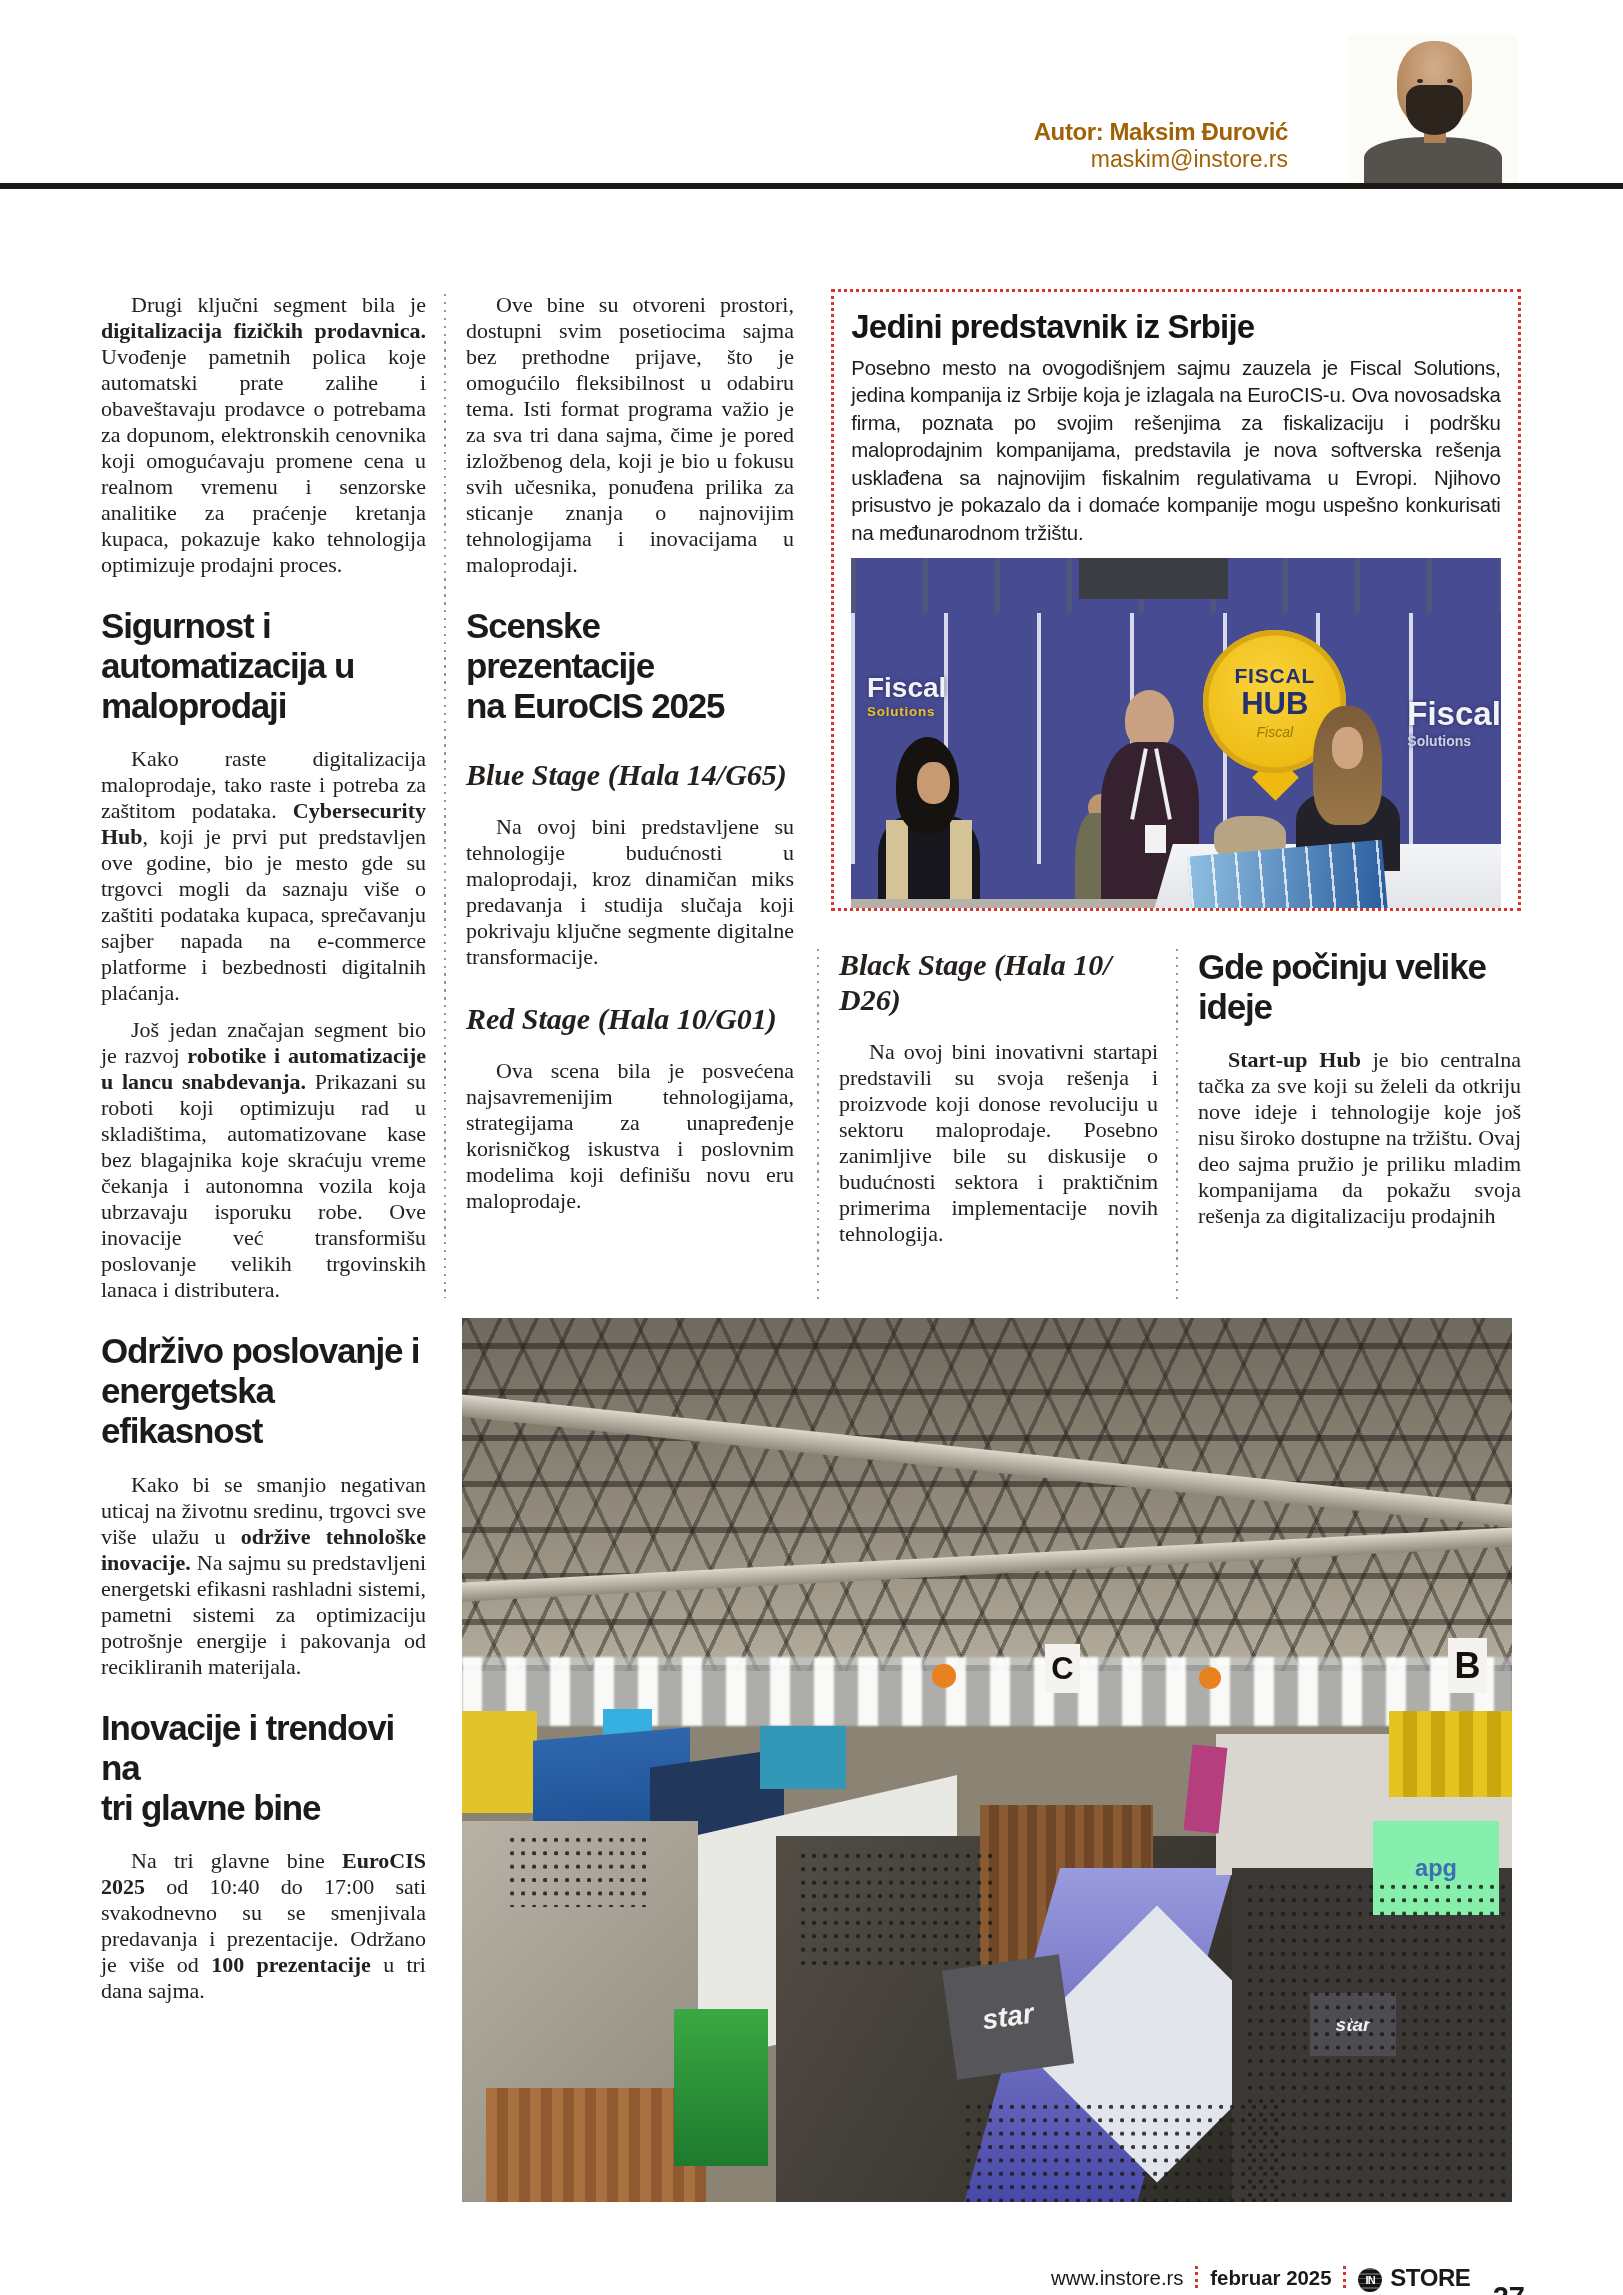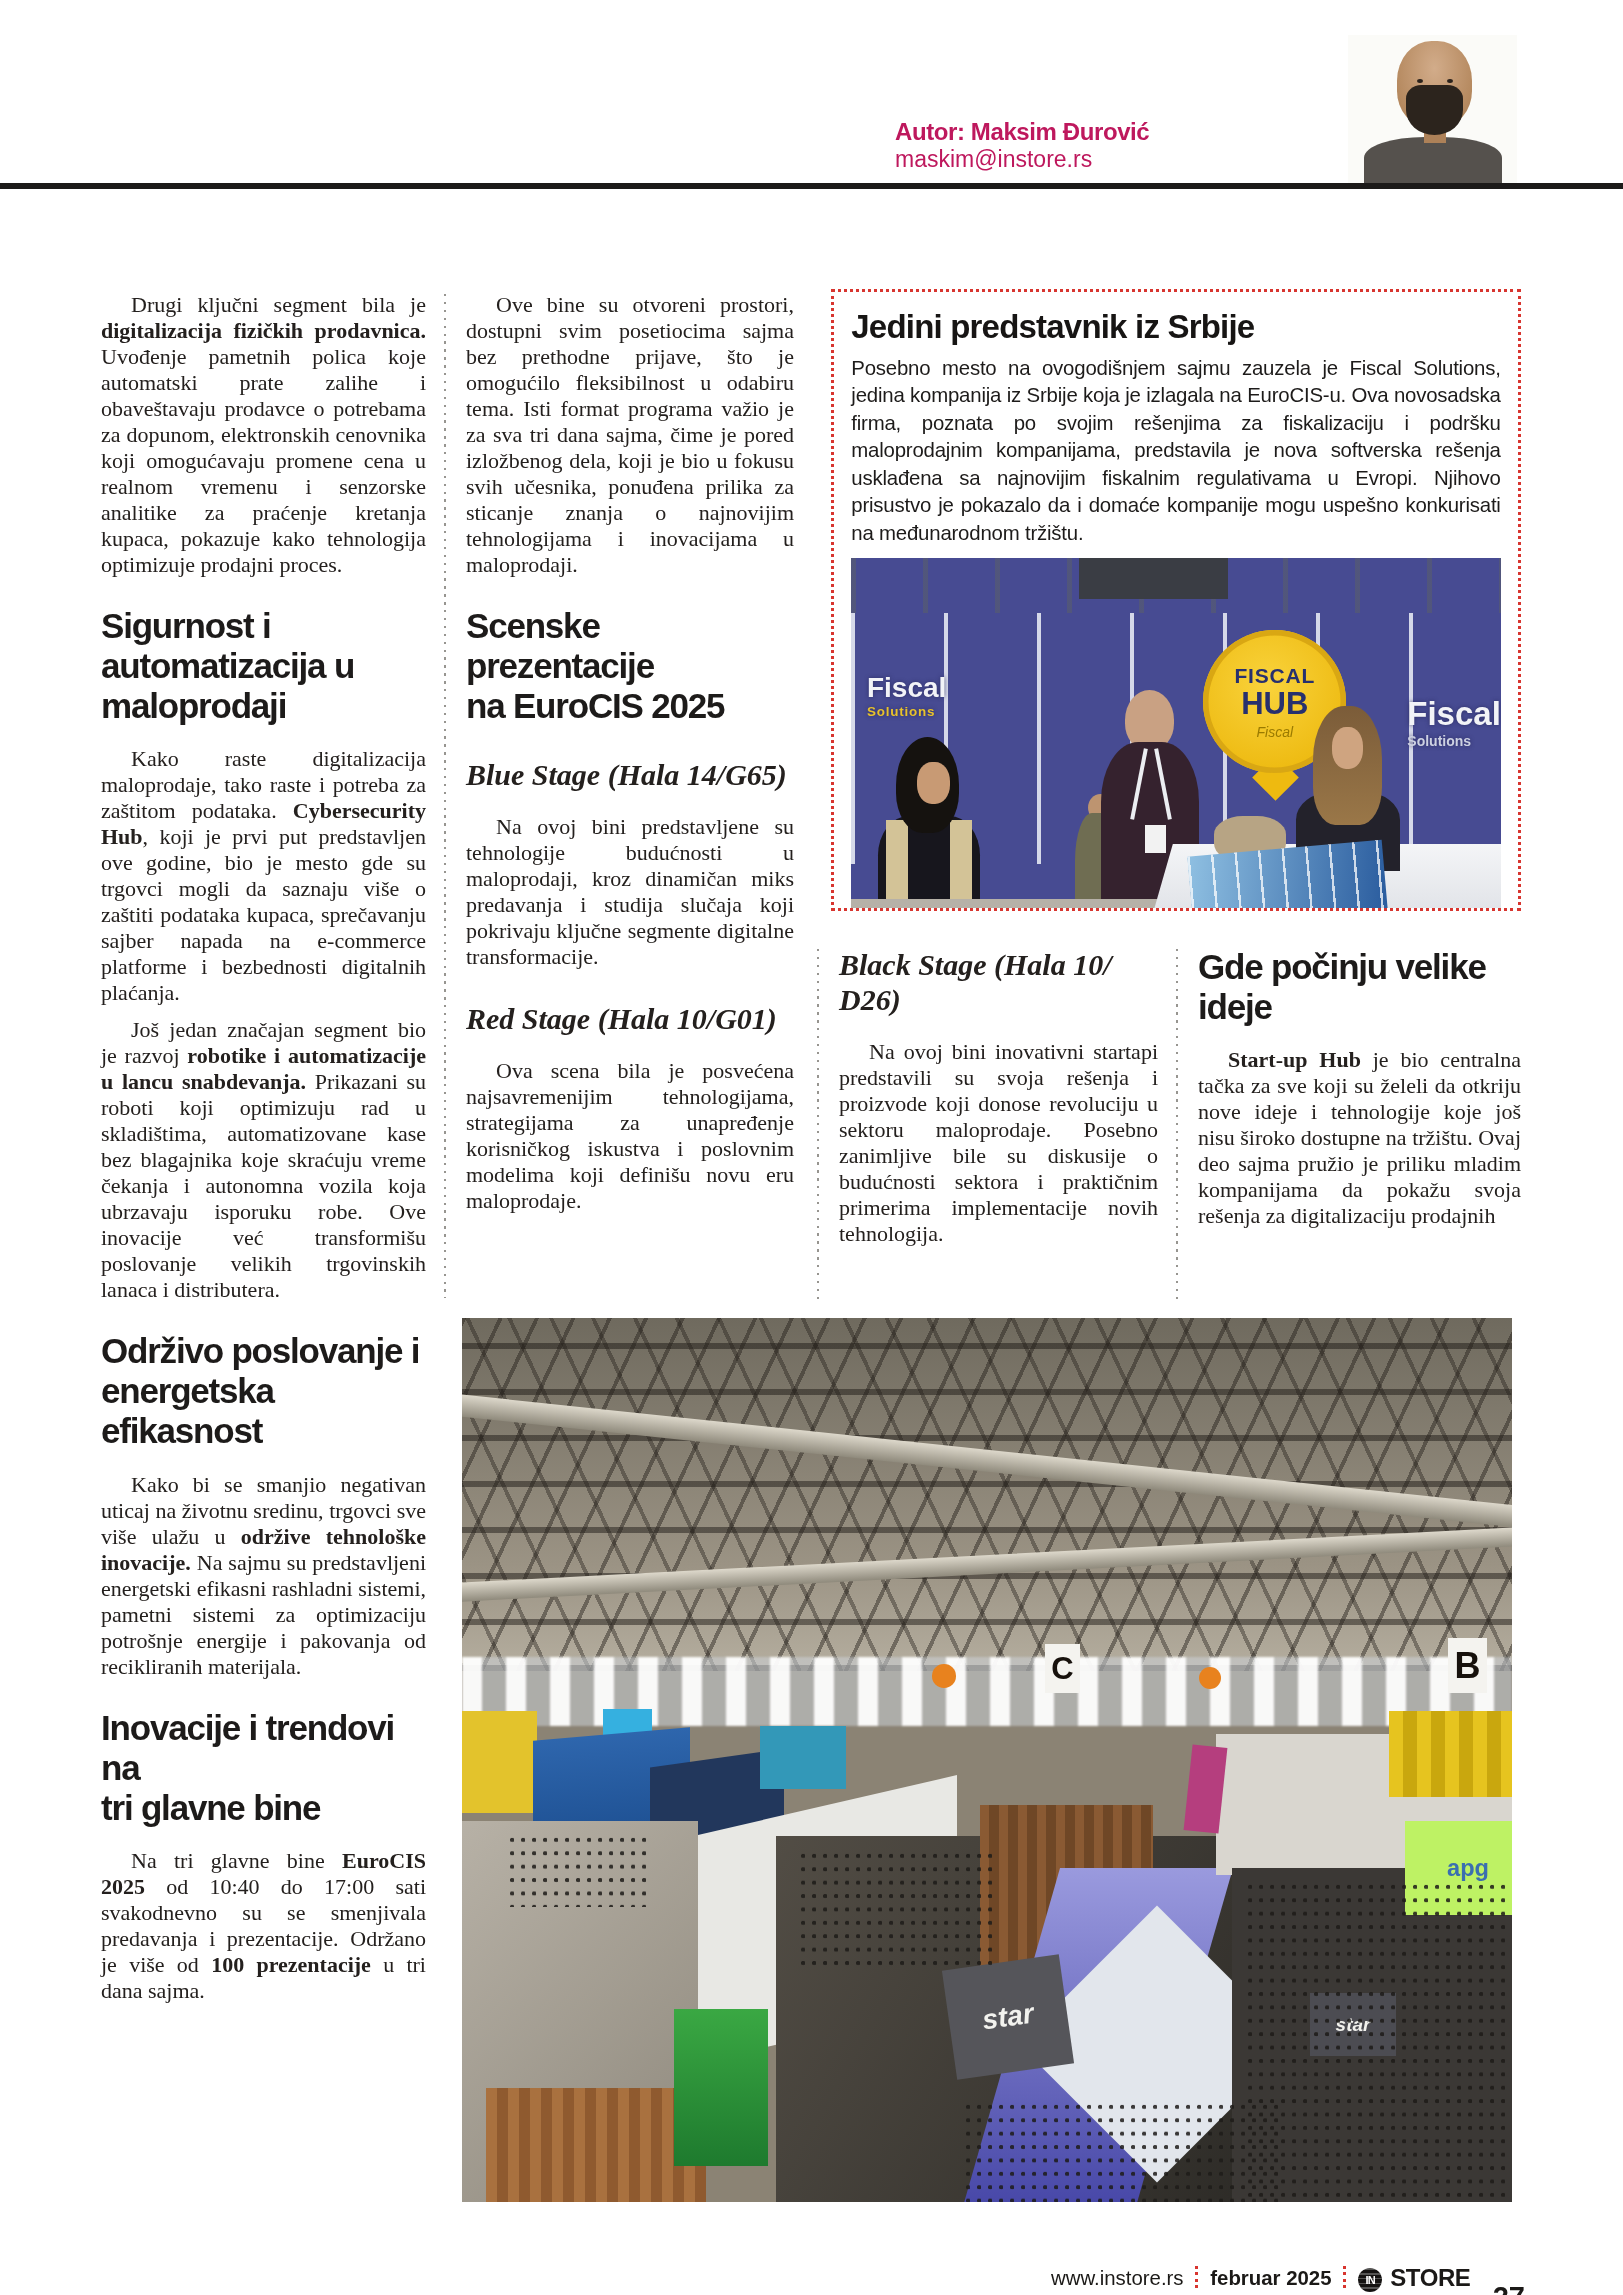--- a/index.html
+++ b/index.html
@@ -2,22 +2,22 @@
 <html lang="sr" style="font-size:12.6px"><head>
 <meta charset="utf-8">
 <style>
   * { margin:0; padding:0; box-sizing:border-box; }
   html,body { background:#ffffff; }
   body {
     position:relative; width:1623px; height:2295px; overflow:hidden;
     font-family:"Liberation Serif", serif; color:#24201e;
   }
   
-  .author-block { position:absolute; left:895px; top:118px; width:393px; 
-    font-family:"Liberation Sans", sans-serif; color:#be185d; }
+  .author-block { position:absolute; left:895px; top:118px; width:393px; text-align:right;
+    font-family:"Liberation Sans", sans-serif; color:#a16207; }
   .author-name { font-weight:bold; font-size:24px; line-height:28px; letter-spacing:-0.4px; }
   .author-email { font-size:23px; line-height:26px; }
   .top-rule { position:absolute; left:0; top:183px; width:1623px; height:5.5px; background:#1c1a19; }
 
   
   .portrait { position:absolute; left:1348px; top:35px; width:169px; height:149px; background:#fbfbf8; overflow:hidden; }
   .po-head { position:absolute; left:49px; top:6.3px; width:75px; height:86px;
     background:radial-gradient(ellipse at 50% 32%, #d2ac8a 0%, #b5895f 75%, #a87e56 100%);
     border-radius:46% 46% 42% 42%; }
   .po-eye { position:absolute; width:5.5px; height:3.9px; background:#2a221c; border-radius:50%; }
@@ -283,21 +283,21 @@
   <div class="h-el" style="left:314px; top:518px; width:495px; height:366px; background:linear-gradient(120deg,#524d45,#2c2a26);"></div>
   <div class="h-el" style="left:518px; top:487px; width:173px; height:196px; background:repeating-linear-gradient(90deg,#8a5a33 0 9.4px,#6f4726 9.4px 19px);"></div>
   <div class="h-el" style="left:550px; top:550px; width:173px; height:335px; background:linear-gradient(#9a9ade,#4848a8); transform:skewX(-16deg);"></div>
   <div class="h-el" style="left:597px; top:628px; width:196px; height:196px; background:#e2e6ec; transform:rotate(45deg);"></div>
   <div class="h-el h-logo-star" style="left:487px; top:644px; width:118px; height:110px; background:#55555a; transform:rotate(-8deg); font-size:28px;">
       <span>star</span>
     </div>
   <div class="h-el" style="left:754px; top:416px; width:296px; height:141px; background:#d9d6cf;"></div>
   <div class="h-el" style="left:927px; top:393px; width:123px; height:86px; background:repeating-linear-gradient(90deg,#e6c41f 0 14px,#c9a70e 14px 28px);"></div>
   <div class="h-el" style="left:770px; top:550px; width:280px; height:335px; background:#3b3835;"></div>
-  <div class="h-el h-apg" style="left:911px; top:503px; width:126px; height:94px; background:#bef264; font-size:23.6px;margin-left:32px;">
+  <div class="h-el h-apg" style="left:911px; top:503px; width:126px; height:94px; background:#86efac; font-size:23.6px;">
       <span>apg</span>
     </div>
   <div class="h-el h-logo-star" style="left:848px; top:675px; width:86px; height:63px; background:#4c4c52; font-size:19px;">
       <span>star</span>
     </div>
   <div class="h-el" style="left:726px; top:428px; width:35px; height:86px; background:#b53e7e; transform:rotate(6deg);"></div>
   <div class="h-el" style="left:470px; top:346px; width:23.6px; height:23.6px; border-radius:50%; background:#e8821e;"></div>
   <div class="h-el" style="left:737px; top:349px; width:22px; height:22px; border-radius:50%; background:#e8821e;"></div>
   <div class="h-sign" style="left:583px; top:326px; width:35px; height:49px; font-size:31px;">
       <span>C</span>

